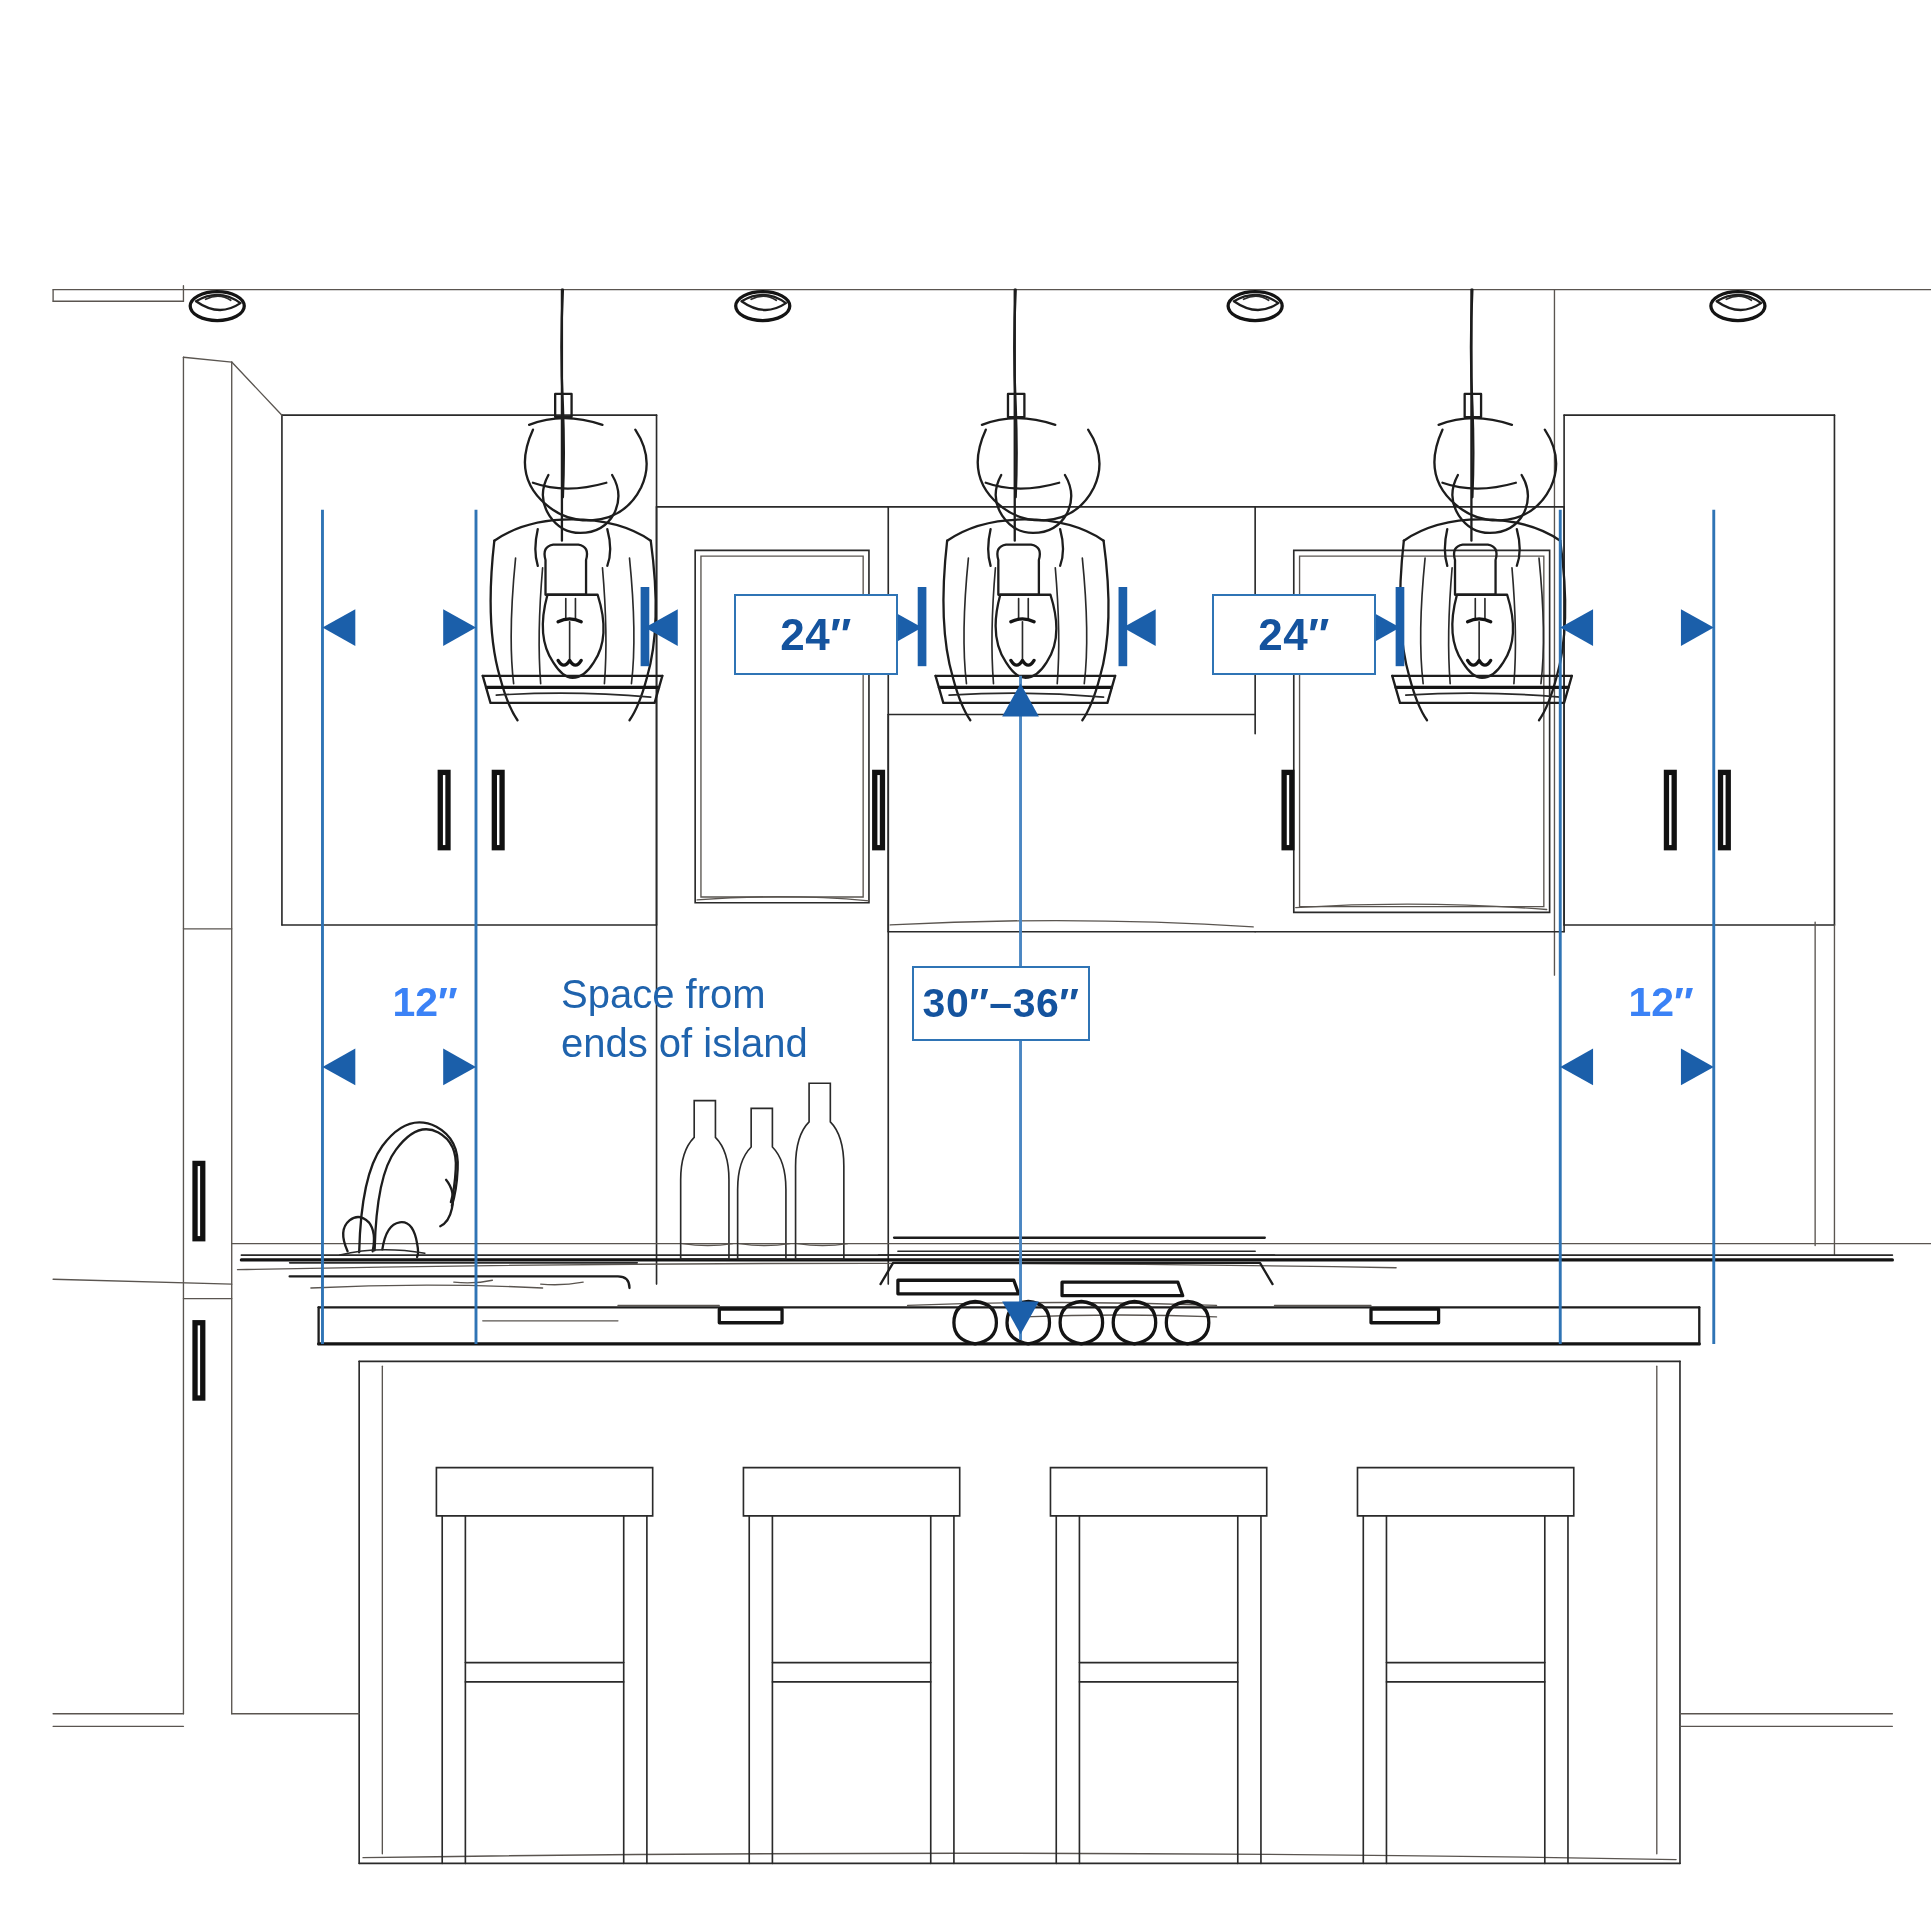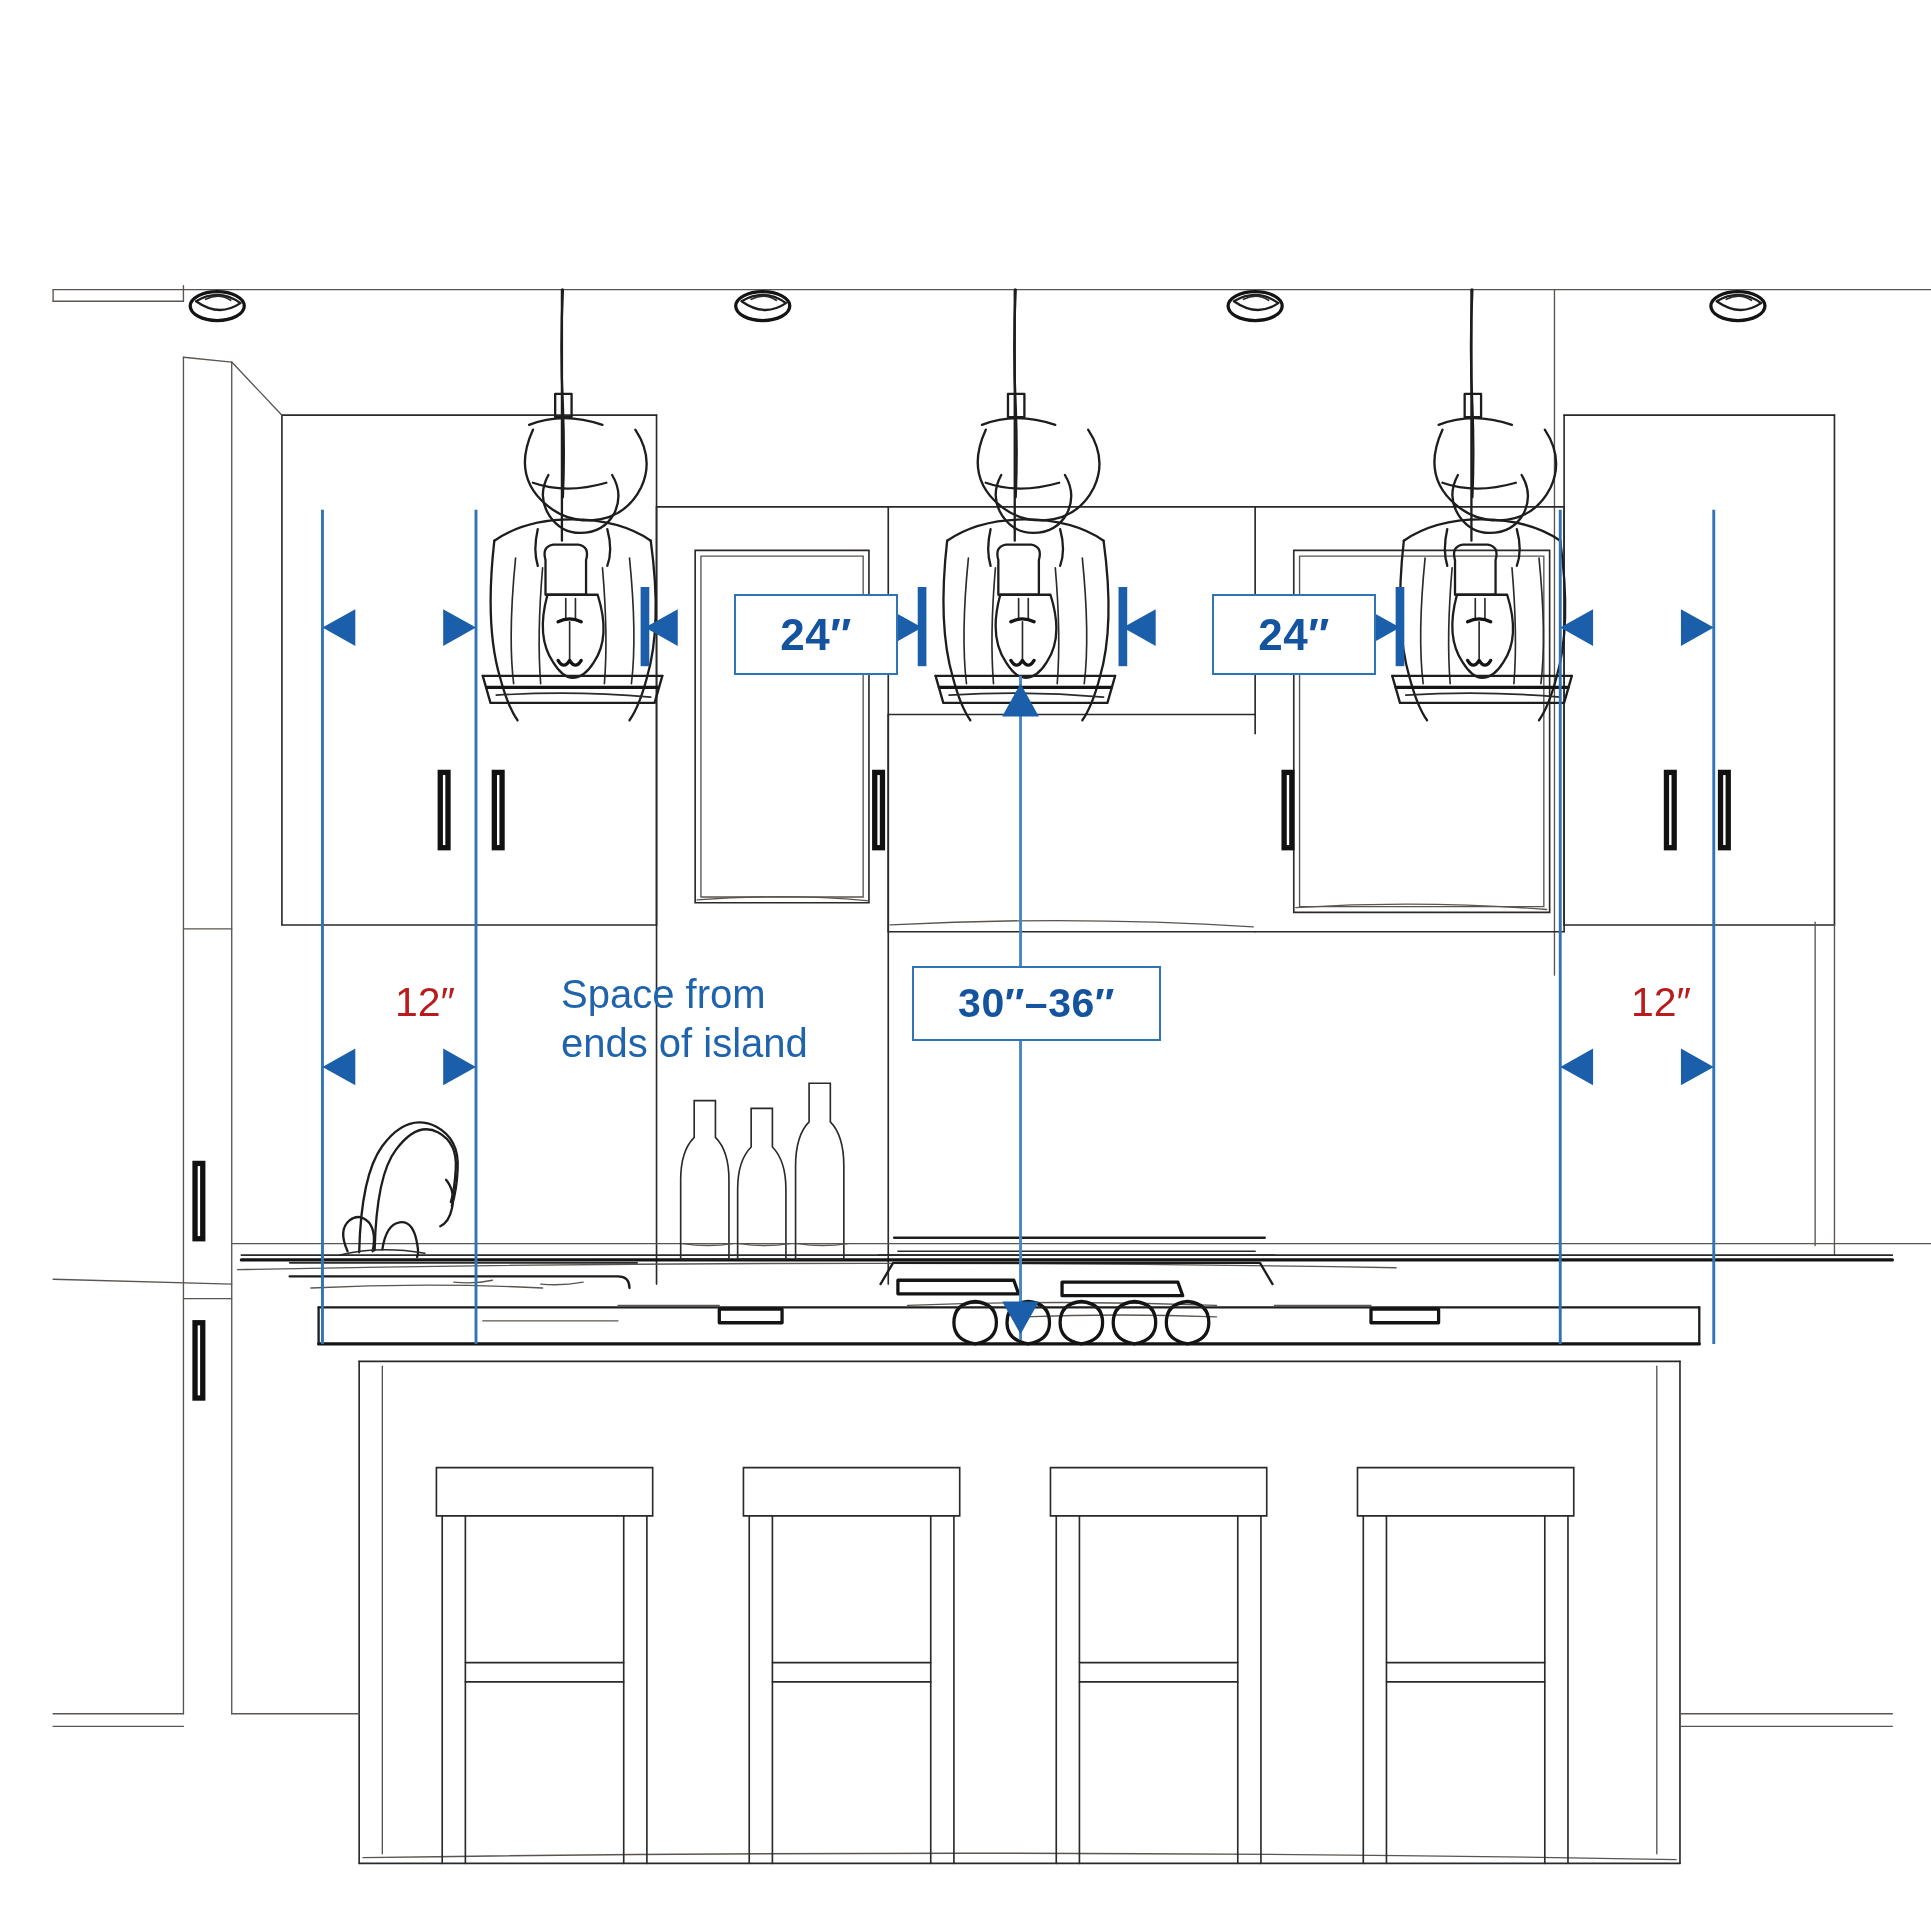--- a/index.html
+++ b/index.html
@@ -14,35 +14,35 @@
     border:2.9px solid #2f74b5;
     display:flex;align-items:center;justify-content:center;
     color:#14539e;
     font-weight:bold;
     letter-spacing:0.5px;
     box-sizing:border-box;
     white-space:nowrap;
   }
   .dim-plain{
     position:absolute;
-    color:#b91c1c;
-    font-weight:normal;
+    color:#3b82f6;
+    font-weight:bold;
     white-space:nowrap;
     display:flex;align-items:center;justify-content:center;
   }
   .note{
     position:absolute;
     color:#1f63ad;
     font-weight:normal;
     line-height:1.22;
     white-space:pre-line;
   }
   #box-24-left{left:734px;top:594px;width:164px;height:81px;font-size:44px;}
   #box-24-right{left:1212px;top:594px;width:164px;height:81px;font-size:44px;}
-  #box-3036{left:912px;top:966px;width:249px;height:75px;font-size:41px;}
+  #box-3036{left:912px;top:966px;width:178px;height:75px;font-size:41px;}
   #lbl-12-left{left:372px;top:975px;width:106px;height:54px;font-size:41px;}
   #lbl-12-right{left:1608px;top:975px;width:106px;height:54px;font-size:41px;}
   #note-island{left:517px;top:970px;font-size:40px;margin-left:44px;}
 </style>
 </head>
 <body>
 
 <div id="stage">
 
   <svg id="sketch" viewBox="0 0 2000 2000">

